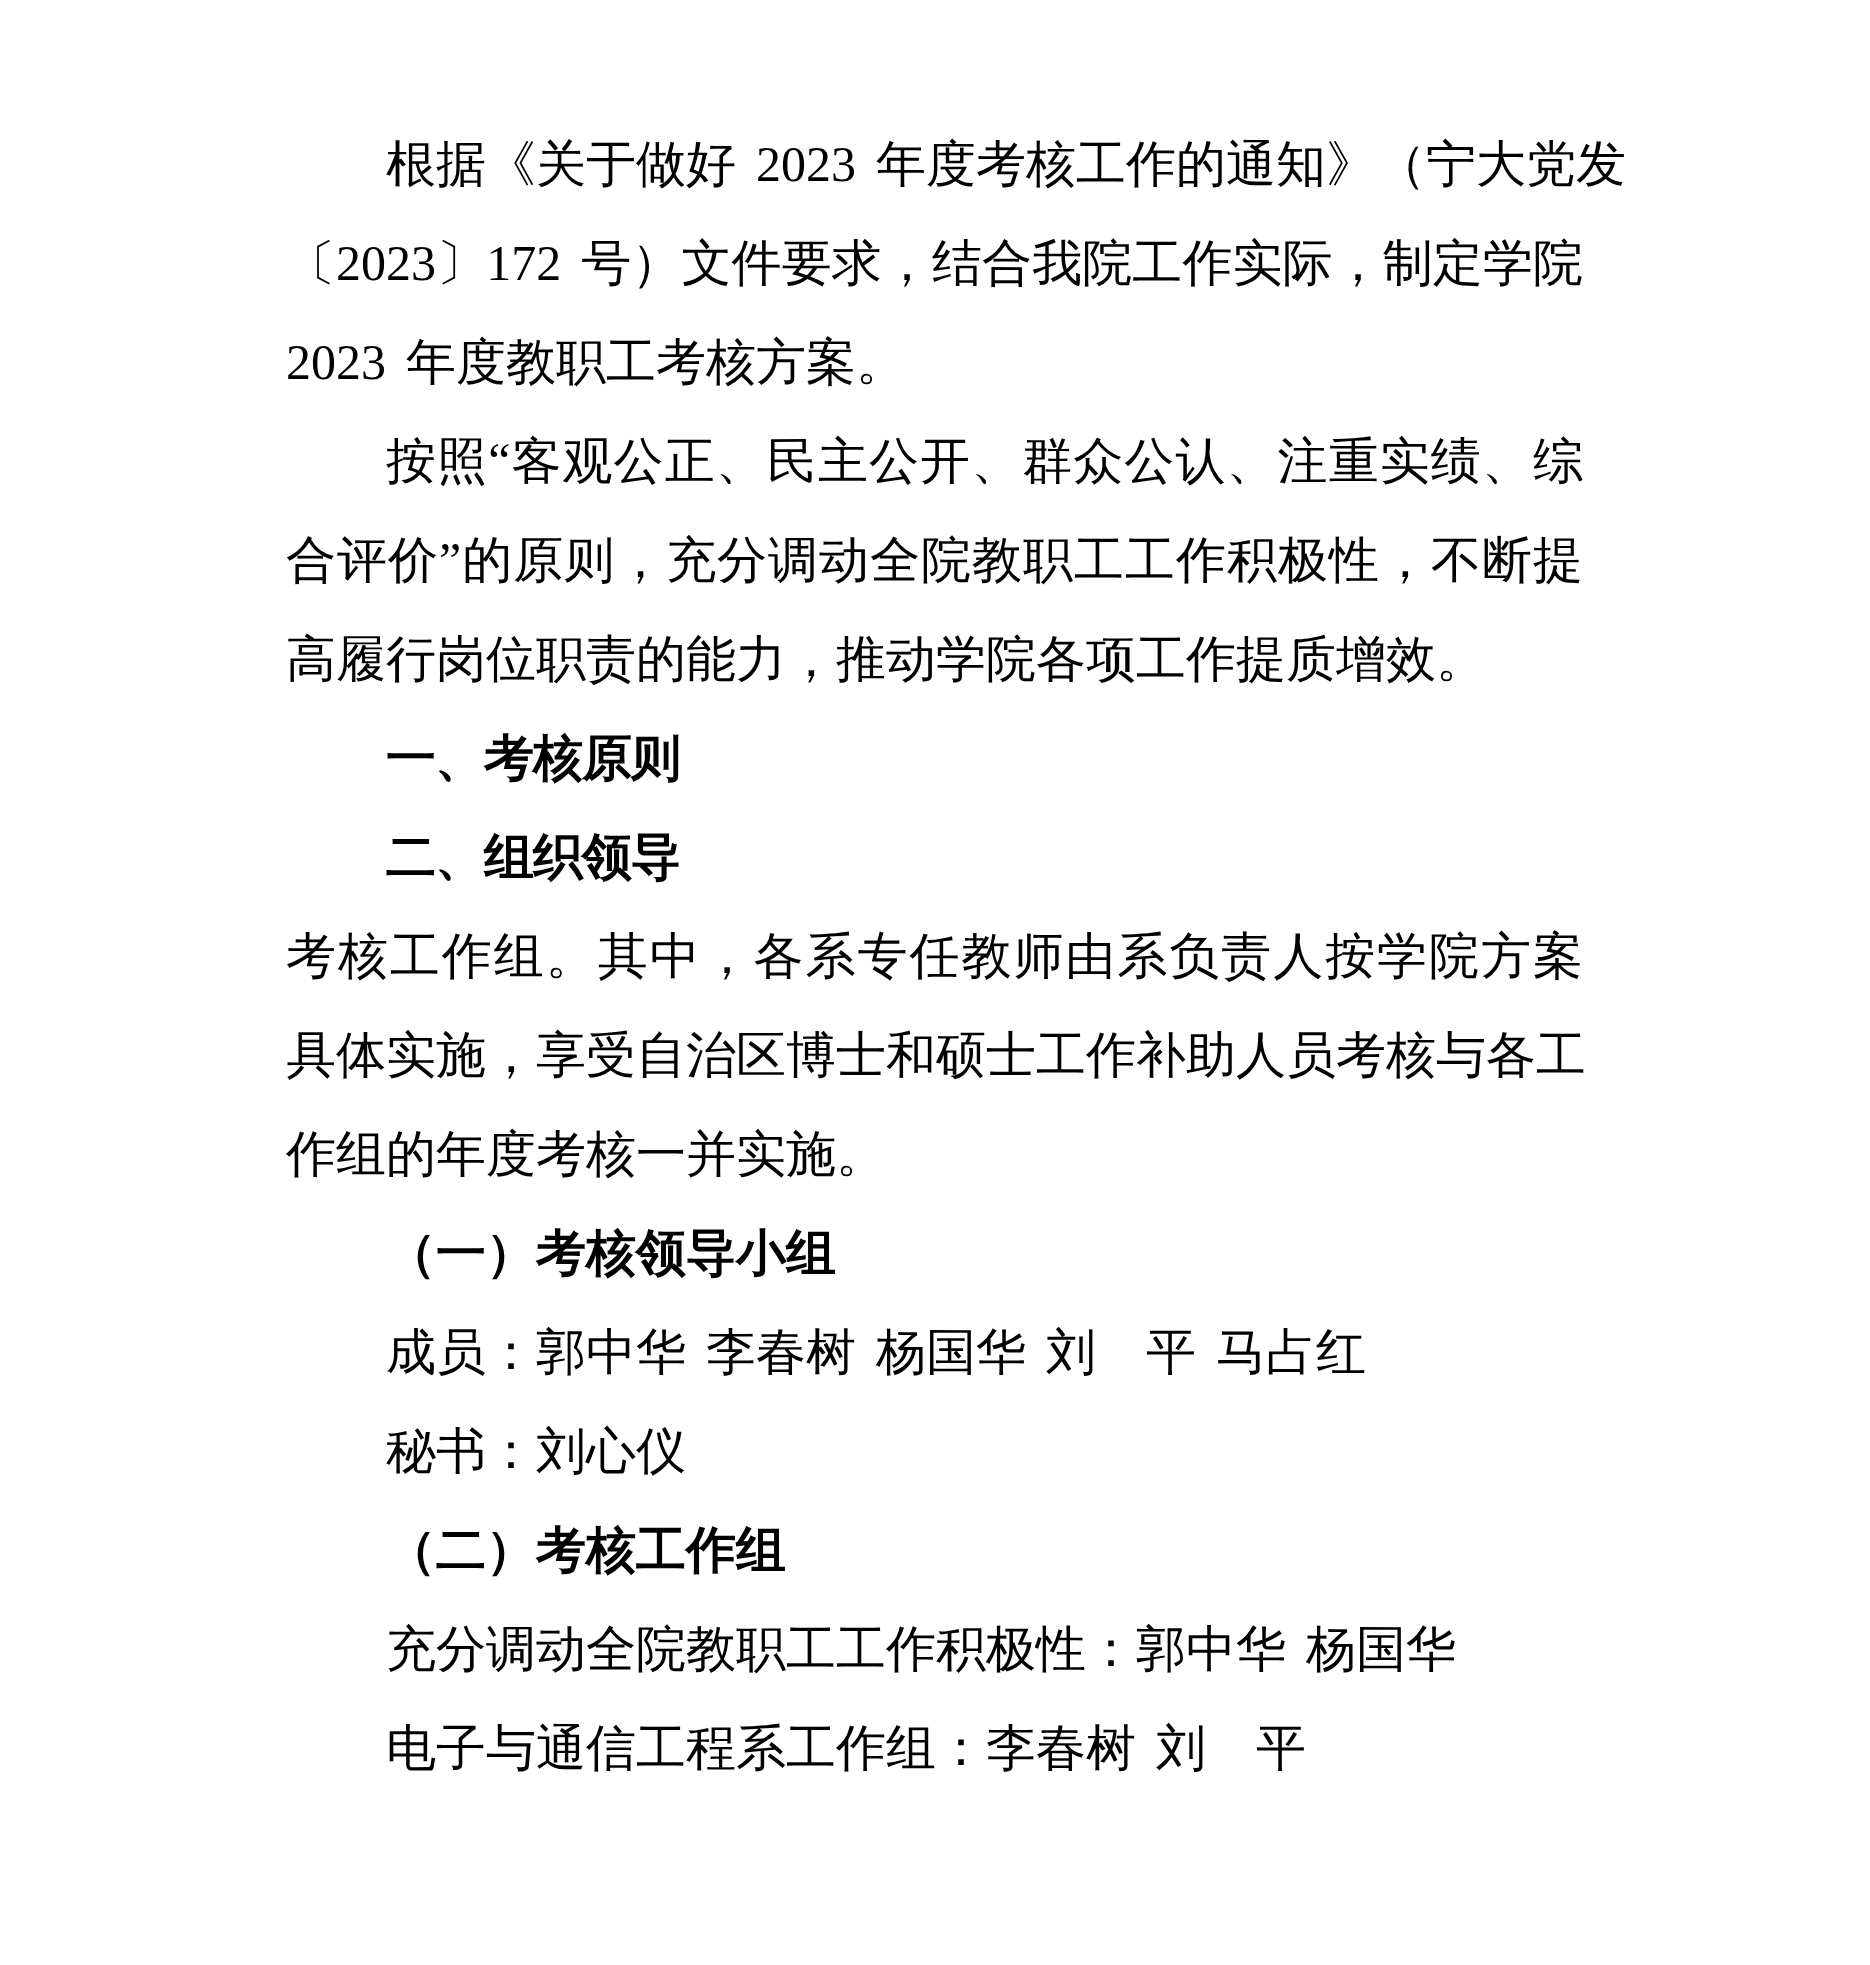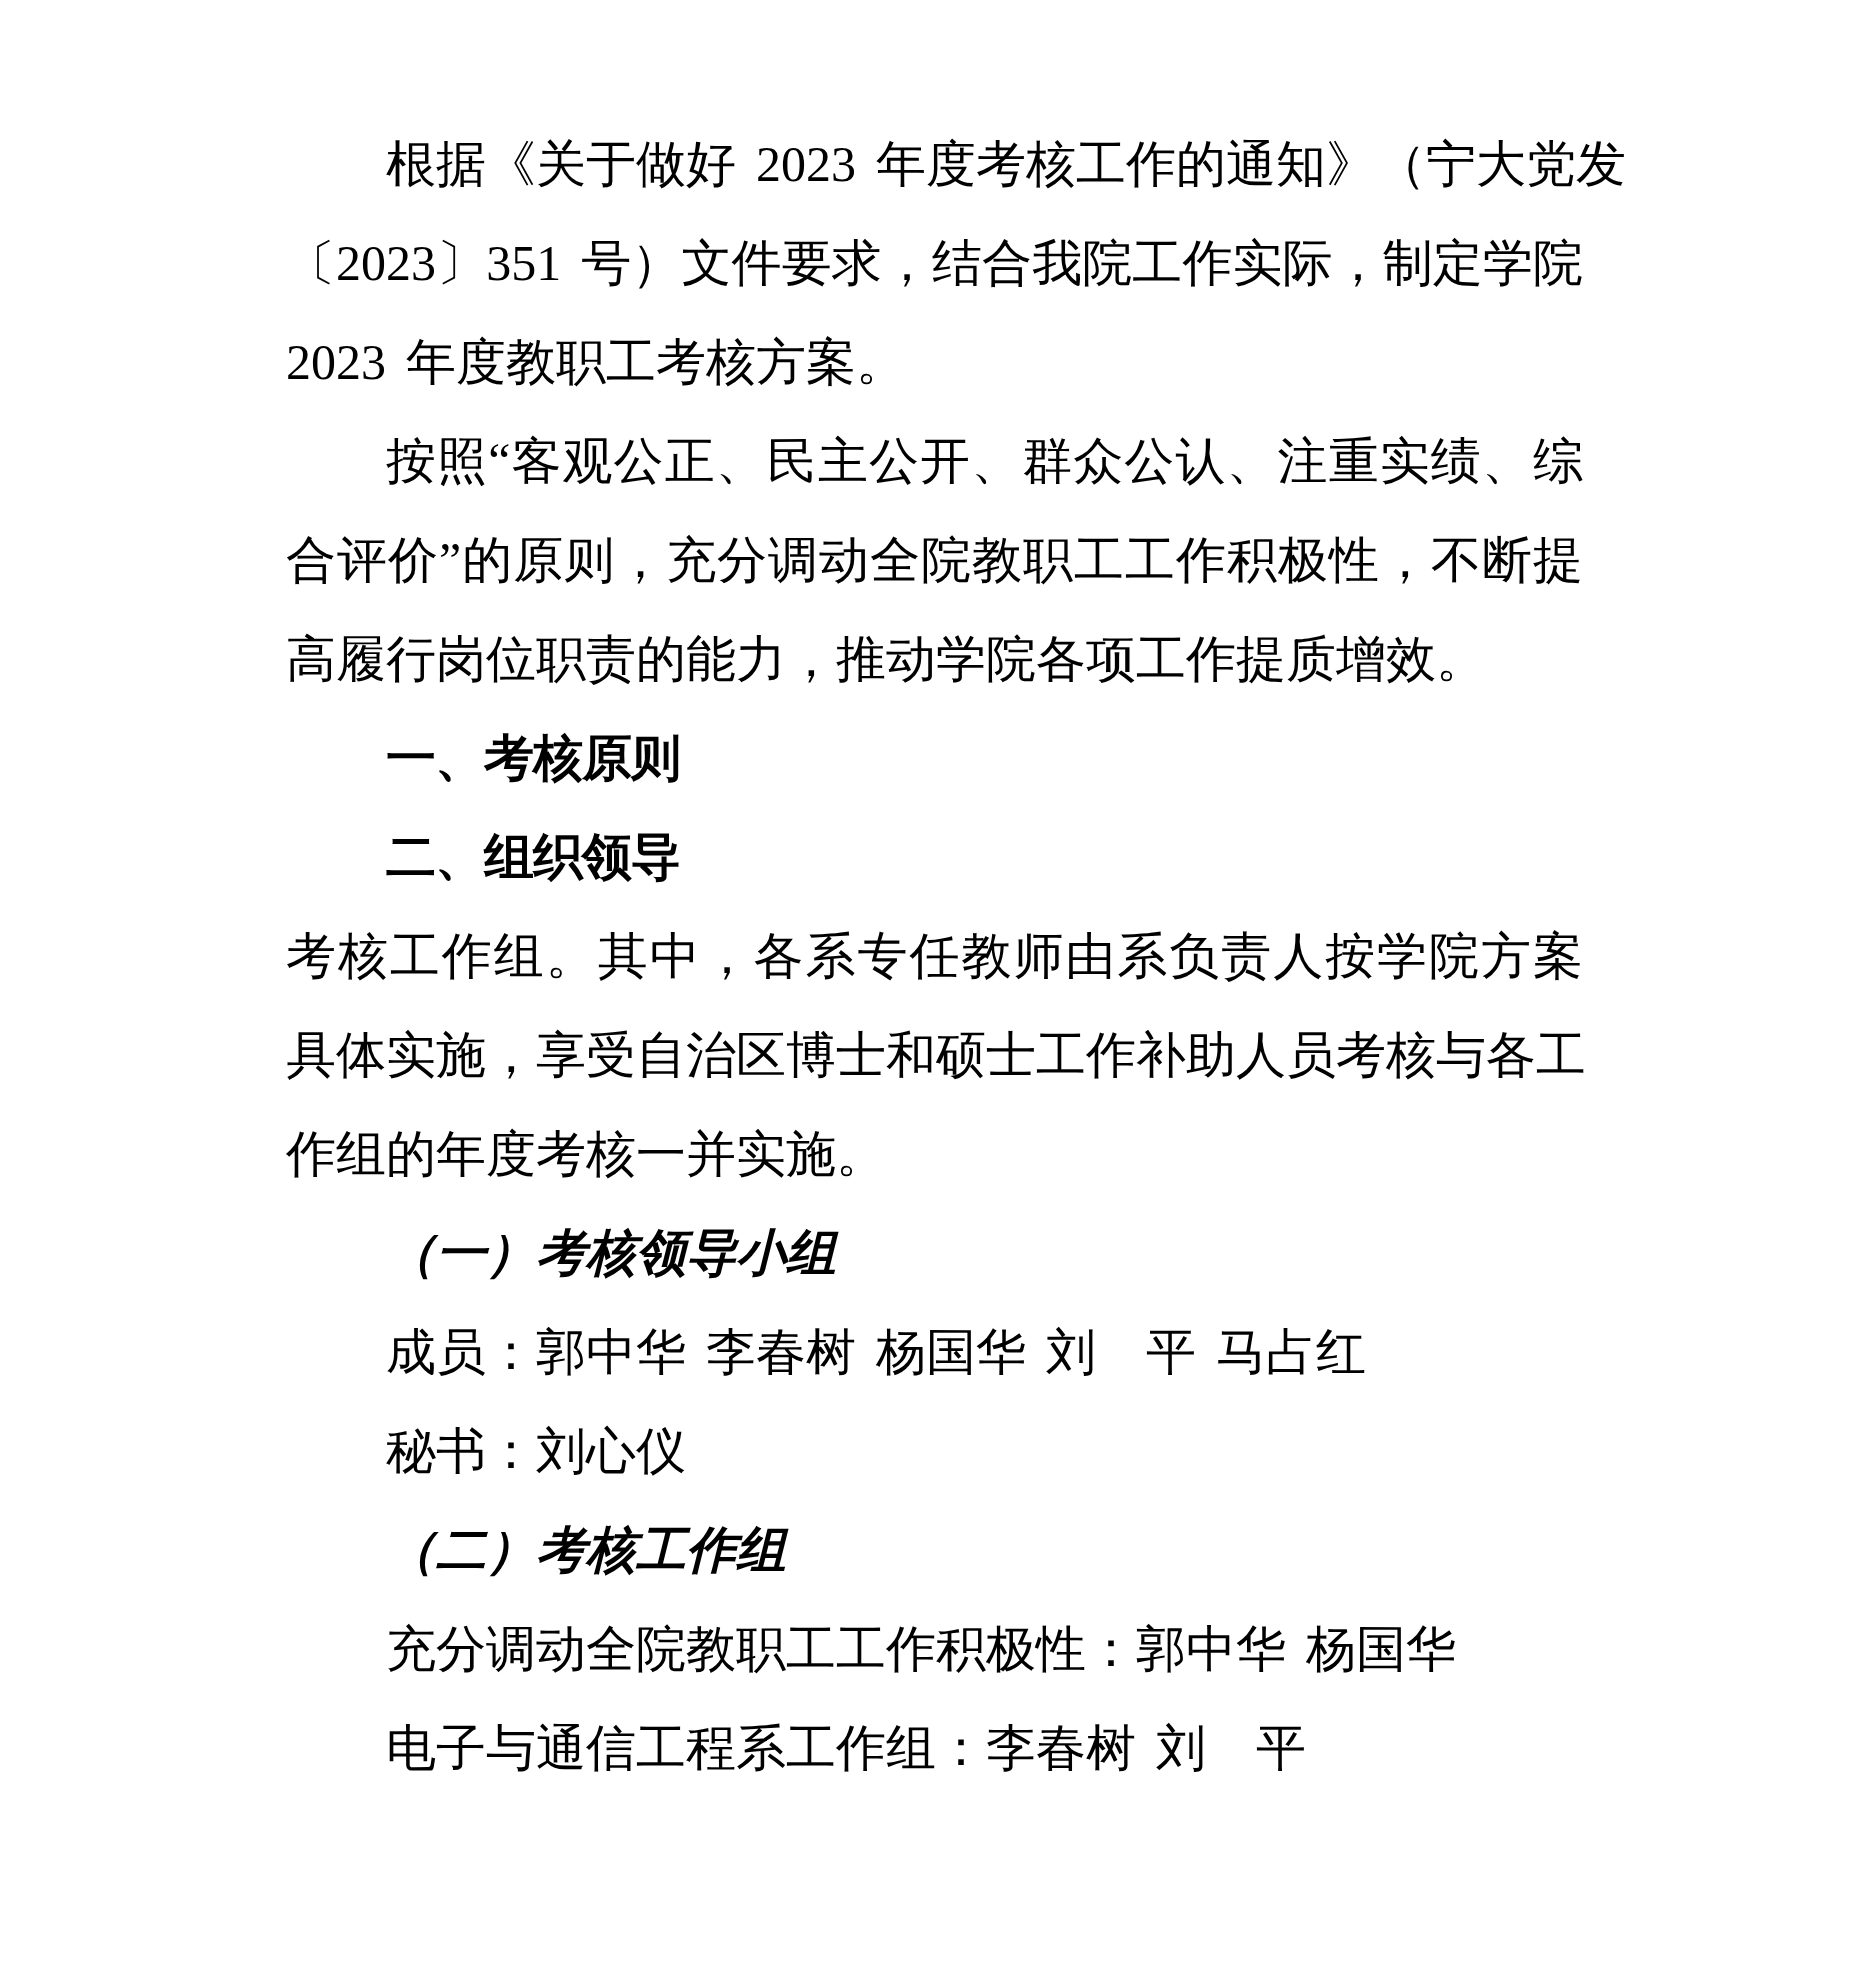--- a/index.html
+++ b/index.html
@@ -44,31 +44,30 @@
   
   .p-hei .line {
     font-family: "Liberation Sans", sans-serif;
     font-weight: 700;
     letter-spacing: -0.02em;
   }
   
   .p-kai .line {
     font-family: "Liberation Serif", serif;
     font-weight: 700;
-    font-style: italic;
   }
 </style>
 </head>
 <body>
 
 <div class="page" style="background: rgb(255, 255, 255); color: rgb(0, 0, 0);">
   <div class="content">
       <div class="para p-body">
         <div class="line indent fill">根据《关于做好 2023 年度考核工作的通知》（宁大党发</div>
-        <div class="line fill">〔2023〕351 号）文件要求，结合我院工作实际，制定学院</div>
+        <div class="line fill">〔2023〕172 号）文件要求，结合我院工作实际，制定学院</div>
         <div class="line">2023 年度教职工考核方案。</div>
       </div>
       <div class="para p-body">
         <div class="line indent fill">按照“客观公正、民主公开、群众公认、注重实绩、综</div>
         <div class="line fill">合评价”的原则，充分调动全院教职工工作积极性，不断提</div>
         <div class="line">高履行岗位职责的能力，推动学院各项工作提质增效。</div>
       </div>
       <div class="para p-hei">
         <div class="line indent">一、考核原则</div>
       </div>

